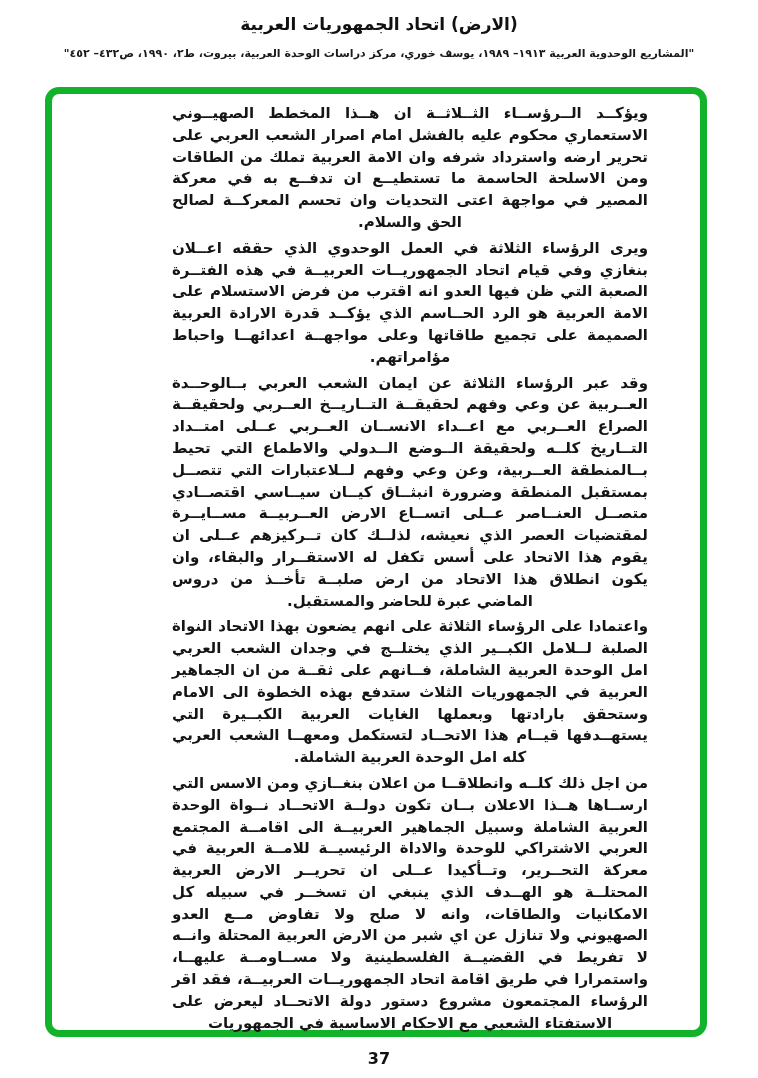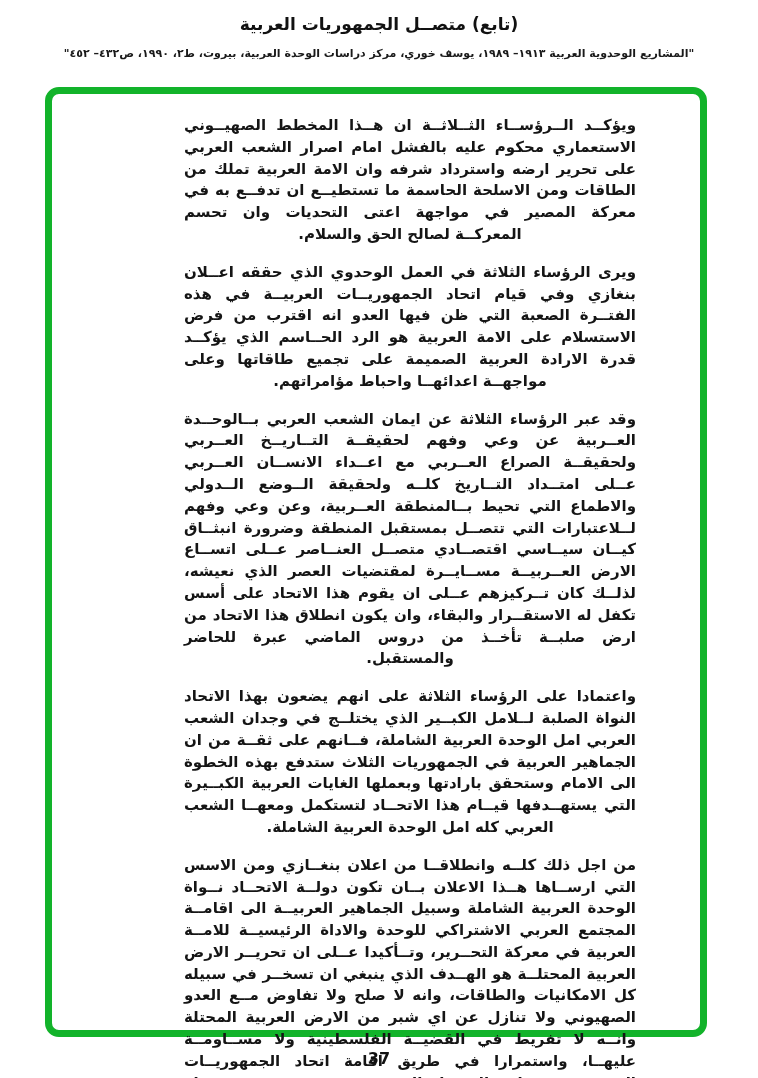--- a/index.html
+++ b/index.html
@@ -54,42 +54,42 @@
     top: 99px;
     left: 168px;
     width: 484px;
     direction: rtl;
     color: #151515;
     font-size: 15px;
     line-height: 21.8px;
     font-weight: bold;
   }
   .body-text p {
-    margin: 16px;
+    margin: 4px;
     text-align: justify;
     text-align-last: center;
     -moz-text-align-last: center;
   }
   .page-number {
     position: absolute;
     top: 1049px;
     left: 0;
     right: 0;
     text-align: center;
     font-size: 16px;
     font-weight: bold;
     color: #111111;
   }
 </style>
 </head>
 <body>
 
 <div class="page">
 
-  <div class="page-title">(تابع) متصــل الجمهوريات العربية</div>
+  <div class="page-title">(الارض) اتحاد الجمهوريات العربية</div>
 
   <div class="citation-line">"المشاريع الوحدوية العربية ١٩١٣– ١٩٨٩، يوسف خوري، مركز دراسات الوحدة العربية، بيروت، ط٢، ١٩٩٠، ص٤٣٢– ٤٥٢"</div>
 
   <div class="content-frame" style="border-color: rgb(18, 179, 42);"></div>
 
   <div class="body-text" style="color: rgb(21, 21, 21);">
     <p>ويؤكــد الــرؤســاء الثــلاثــة ان هــذا المخطط الصهيــوني الاستعماري محكوم عليه بالفشل امام اصرار الشعب العربي على تحرير ارضه واسترداد شرفه وان الامة العربية تملك من الطاقات ومن الاسلحة الحاسمة ما تستطيــع ان تدفــع به في معركة المصير في مواجهة اعتى التحديات وان تحسم المعركــة لصالح الحق والسلام.</p>
     <p>ويرى الرؤساء الثلاثة في العمل الوحدوي الذي حققه اعــلان بنغازي وفي قيام اتحاد الجمهوريــات العربيــة في هذه الفتــرة الصعبة التي ظن فيها العدو انه اقترب من فرض الاستسلام على الامة العربية هو الرد الحــاسم الذي يؤكــد قدرة الارادة العربية الصميمة على تجميع طاقاتها وعلى مواجهــة اعدائهــا واحباط مؤامراتهم.</p>
     <p>وقد عبر الرؤساء الثلاثة عن ايمان الشعب العربي بــالوحــدة العــربية عن وعي وفهم لحقيقــة التــاريــخ العــربي ولحقيقــة الصراع العــربي مع اعــداء الانســان العــربي عــلى امتــداد التــاريخ كلــه ولحقيقة الــوضع الــدولي والاطماع التي تحيط بــالمنطقة العــربية، وعن وعي وفهم لــلاعتبارات التي تتصــل بمستقبل المنطقة وضرورة انبثــاق كيــان سيــاسي اقتصــادي متصــل العنــاصر عــلى اتســاع الارض العــربيــة مســايــرة لمقتضيات العصر الذي نعيشه، لذلــك كان تــركيزهم عــلى ان يقوم هذا الاتحاد على أسس تكفل له الاستقــرار والبقاء، وان يكون انطلاق هذا الاتحاد من ارض صلبــة تأخــذ من دروس الماضي عبرة للحاضر والمستقبل.</p>
     <p>واعتمادا على الرؤساء الثلاثة على انهم يضعون بهذا الاتحاد النواة الصلبة لــلامل الكبــير الذي يختلــج في وجدان الشعب العربي امل الوحدة العربية الشاملة، فــانهم على ثقــة من ان الجماهير العربية في الجمهوريات الثلاث ستدفع بهذه الخطوة الى الامام وستحقق بارادتها وبعملها الغايات العربية الكبــيرة التي يستهــدفها قيــام هذا الاتحــاد لتستكمل ومعهــا الشعب العربي كله امل الوحدة العربية الشاملة.</p>

